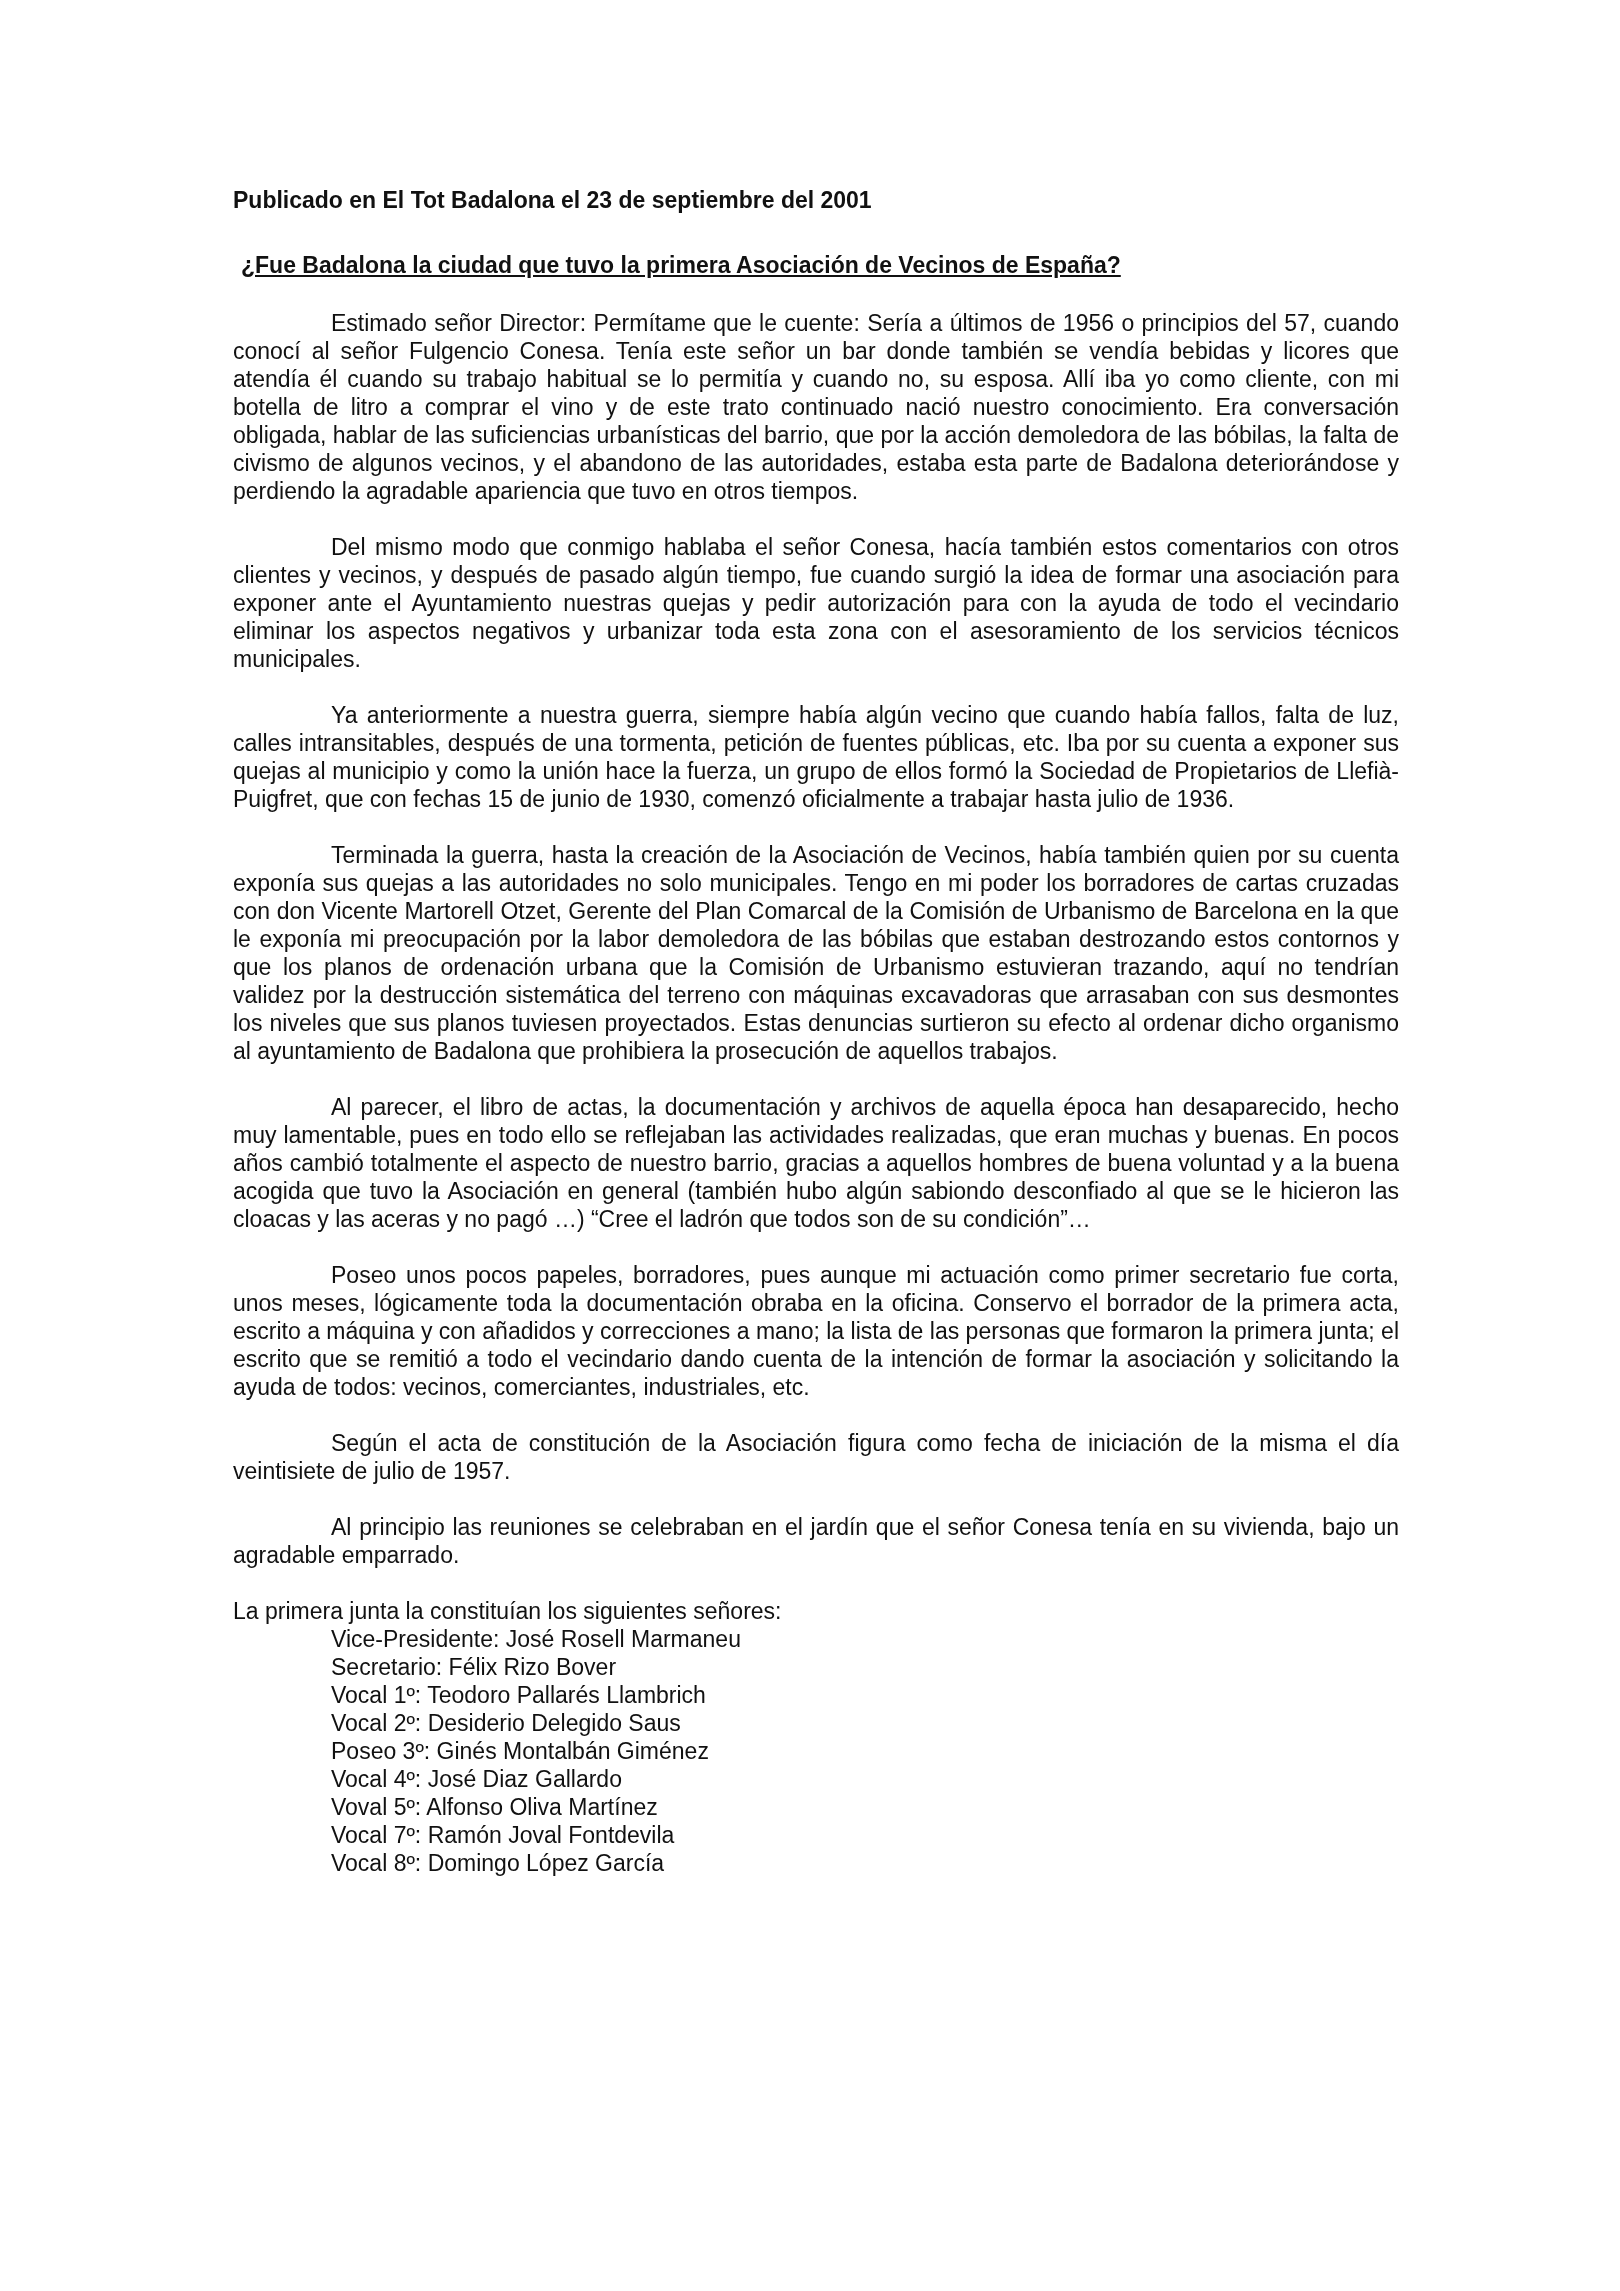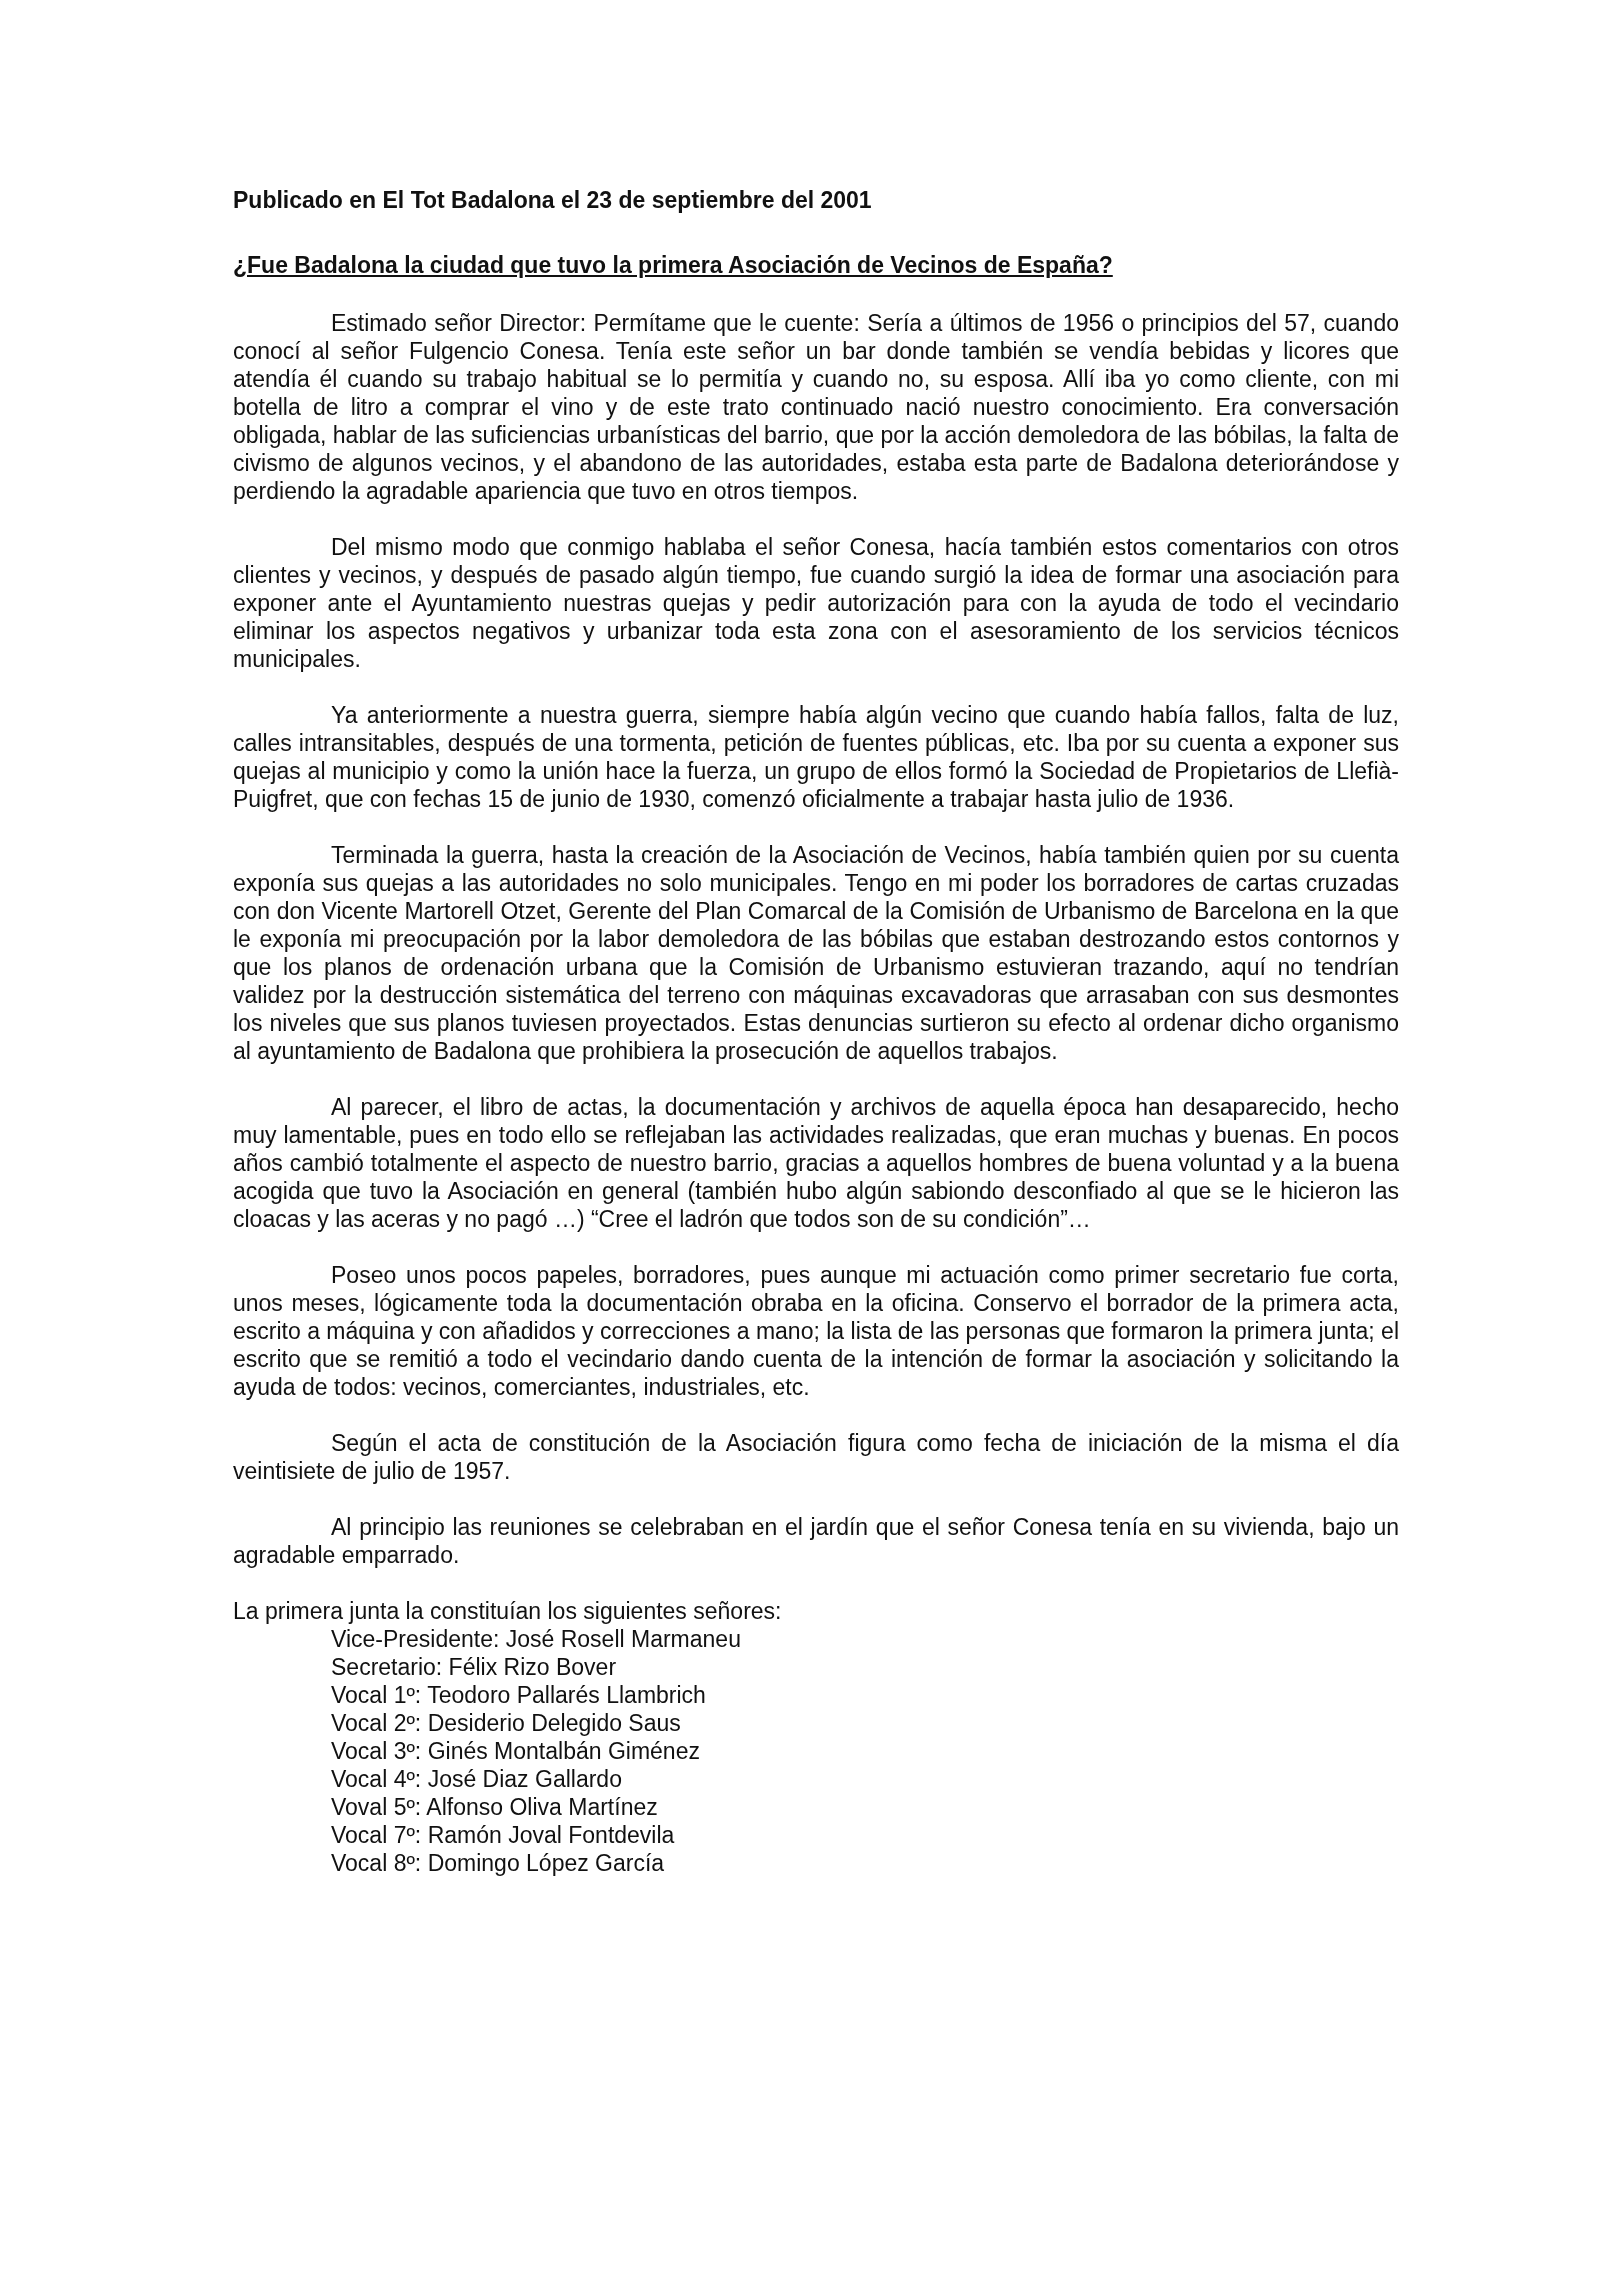--- a/index.html
+++ b/index.html
@@ -3,21 +3,21 @@
   <meta charset="utf-8">
   <style>
     html, body { margin: 0; padding: 0; background: #ffffff; }
     body { width: 1620px; height: 2292px; position: relative; overflow: hidden; }
     .page {
       position: absolute; left: 233px; top: 0; width: 1166px;
       font-family: "Liberation Sans", sans-serif; color: #111;
       font-size: 23px; line-height: 28px;
     }
     .pub { position: absolute; top: 186px; left: 0; font-weight: bold; font-size: 23px; white-space: nowrap; }
-    .title { position: absolute; top: 251px; left: 0; font-weight: bold; text-decoration: underline; font-size: 23px; white-space: nowrap; }
+    .title { position: absolute; top: 251px; left: 8px; font-weight: bold; text-decoration: underline; font-size: 23px; white-space: nowrap; }
     .body { position: absolute; top: 309px; left: 0; width: 1166px; }
     .para { margin: 0 0 28px 0; text-align: justify; text-indent: 98px; }
     .intro { margin: 0; }
     .members { list-style: none; margin: 0; padding: 0 0 0 98px; }
     .members li { margin: 0; }
   </style>
 </head>
 <body>
 
 <div class="page">
@@ -33,21 +33,21 @@
     <p class="para">Poseo unos pocos papeles, borradores, pues aunque mi actuación como primer secretario fue corta, unos meses, lógicamente toda la documentación obraba en la oficina. Conservo el borrador de la primera acta, escrito a máquina y con añadidos y correcciones a mano; la lista de las personas que formaron la primera junta; el escrito que se remitió a todo el vecindario dando cuenta de la intención de formar la asociación y solicitando la ayuda de todos: vecinos, comerciantes, industriales, etc.</p>
     <p class="para">Según el acta de constitución de la Asociación figura como fecha de iniciación de la misma el día veintisiete de julio de 1957.</p>
     <p class="para">Al principio las reuniones se celebraban en el jardín que el señor Conesa tenía en su vivienda, bajo un agradable emparrado.</p>
 
     <p class="intro">La primera junta la constituían los siguientes señores:</p>
     <ul class="members">
       <li>Vice-Presidente: José Rosell Marmaneu</li>
       <li>Secretario: Félix Rizo Bover</li>
       <li>Vocal 1º: Teodoro Pallarés Llambrich</li>
       <li>Vocal 2º: Desiderio Delegido Saus</li>
-      <li>Vocal 3º: Ginés Montalbán Giménez</li>
+      <li>Poseo 3º: Ginés Montalbán Giménez</li>
       <li>Vocal 4º: José Diaz Gallardo</li>
       <li>Voval 5º: Alfonso Oliva Martínez</li>
       <li>Vocal 7º: Ramón Joval Fontdevila</li>
       <li>Vocal 8º: Domingo López García</li>
     </ul>
   </div>
 </div>
 
 
 </body></html>

